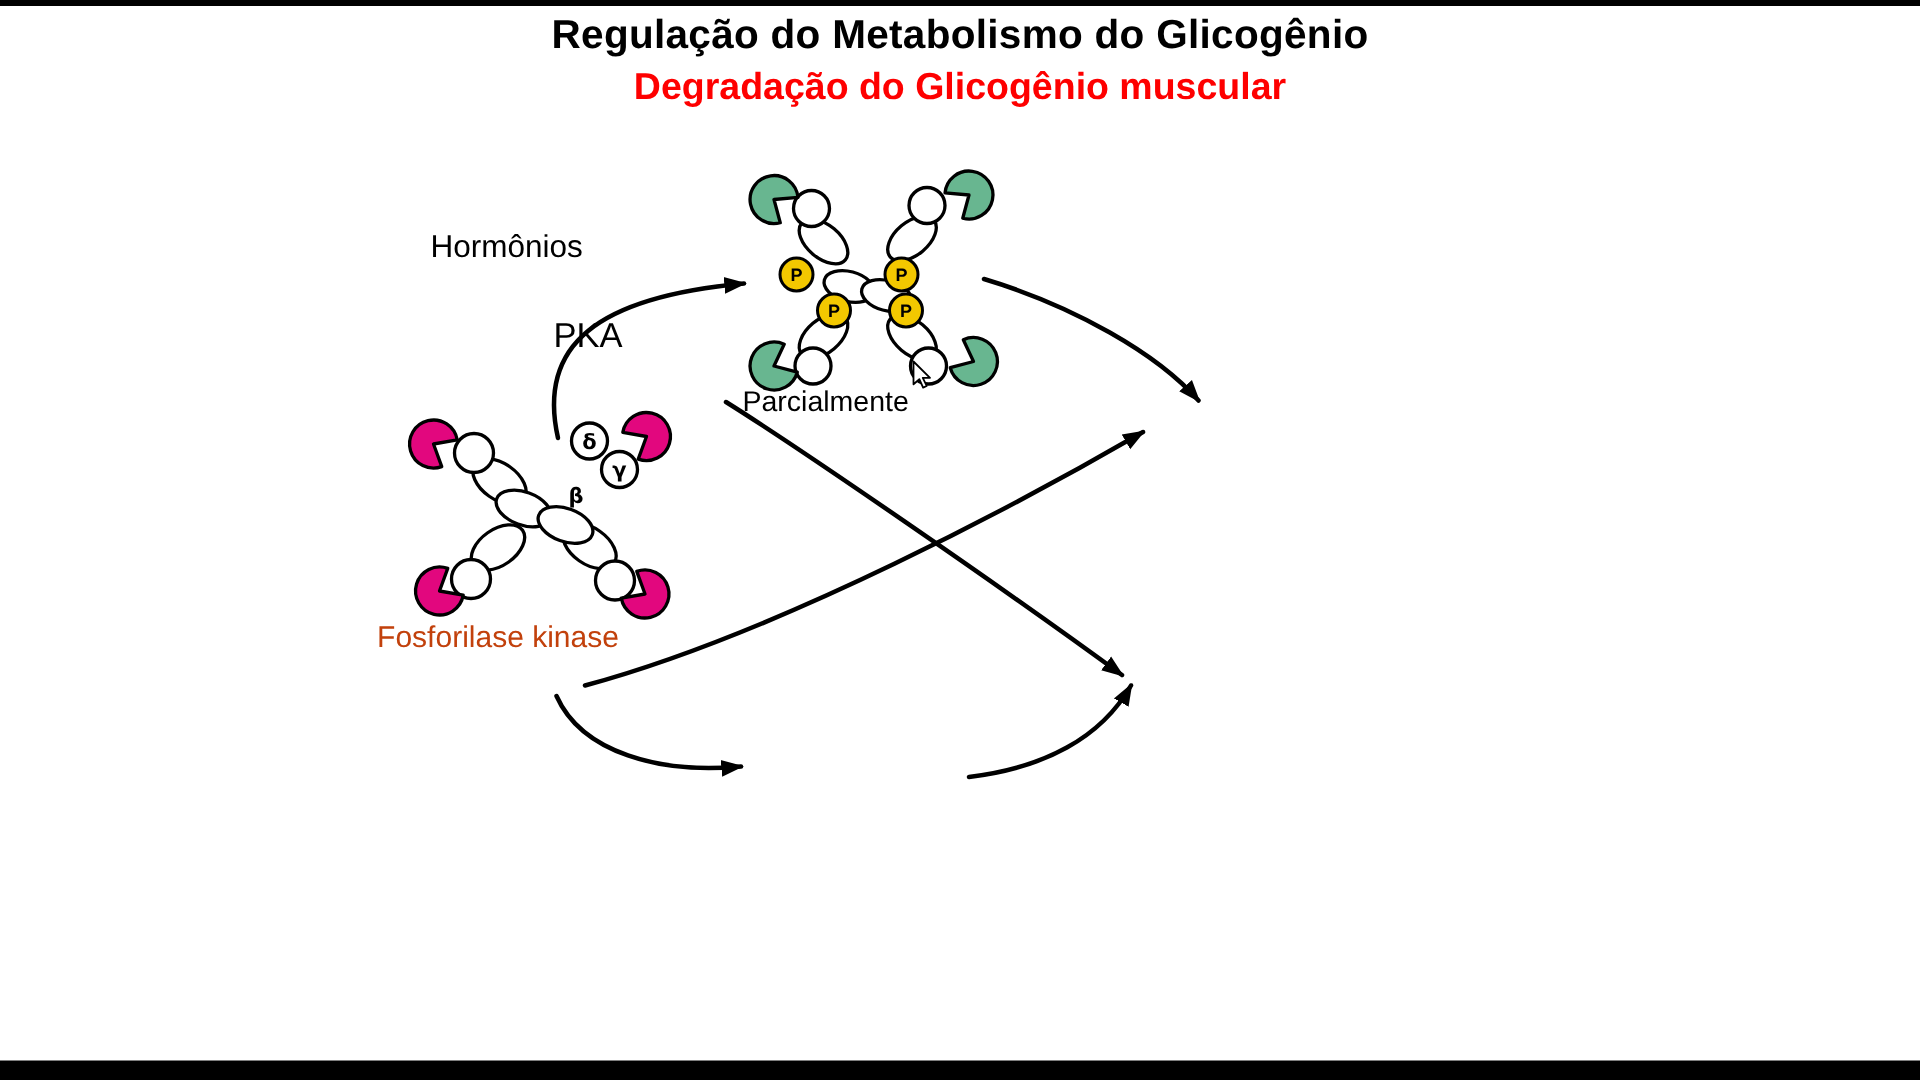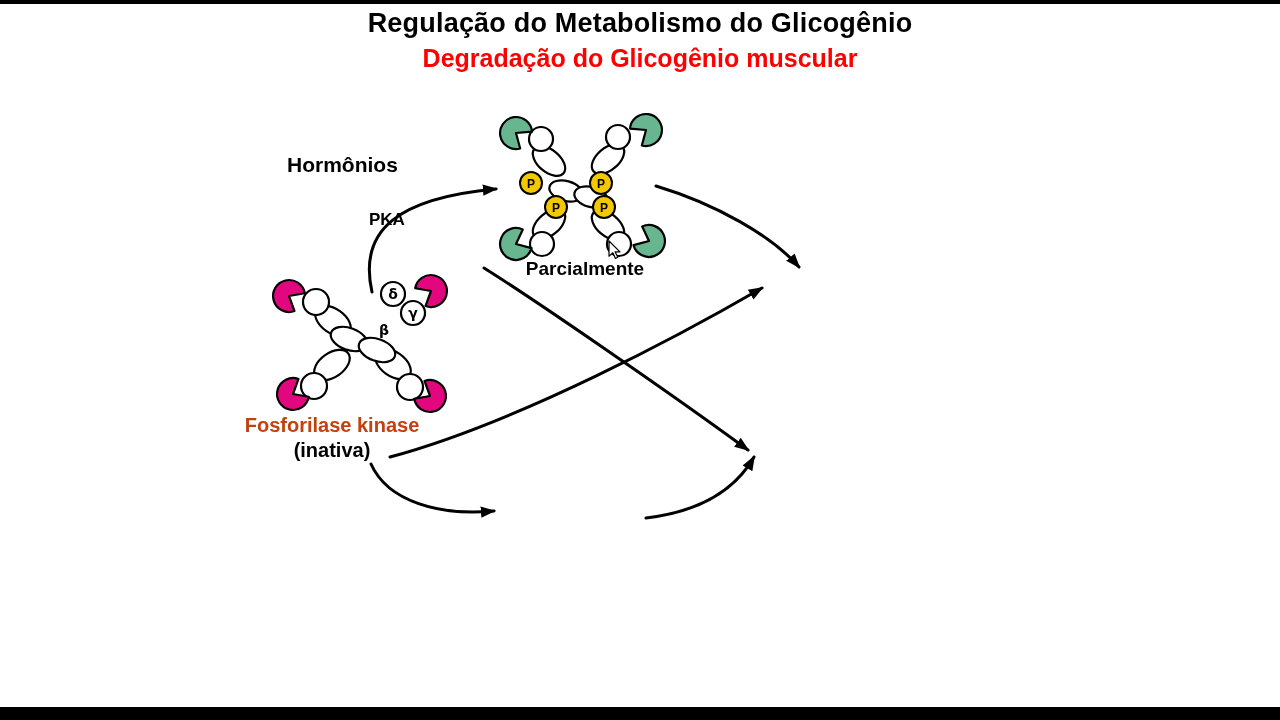--- a/index.html
+++ b/index.html
@@ -14,24 +14,24 @@
 
   .title {
     position:absolute; top:8px; left:0; width:100%; text-align:center;
     font-size:27px; font-weight:700; color:#000; letter-spacing:.2px;
   }
   .subtitle {
     position:absolute; top:44px; left:0; width:100%; text-align:center;
     font-size:25px; font-weight:700; color:#fe0000;
   }
 
-  .lbl { position:absolute; font-weight:700; color:#000; white-space:nowrap; }
+  .lbl { position:absolute; font-weight:400; color:#000; white-space:nowrap; }
   .hormones { left:287px; top:153px; font-size:21px; }
-  .pka { left:369px; top:210px; font-size:17px; }
-  .partial { left:495px; top:257px; width:180px; text-align:center;
+  .pka { left:369px; top:210px; font-size:23px; }
+  .partial { left:495px; top:257px; width:180px; text-align:left;
              font-size:19px; line-height:24px; white-space:normal; }
   .kinase-name { left:222px; top:414px; width:220px; text-align:center;
                  font-size:20px; color:#c2410c; }
   .kinase-state { left:222px; top:439px; width:220px; text-align:center;
                   font-size:20px; }
 
   svg.diagram { position:absolute; left:0; top:0; width:1280px; height:720px; }
   .unit { fill:#fff; stroke:#000; stroke-width:2.2; }
   .pho  { stroke:#000; stroke-width:2; }
   .greek { font-size:14px; font-weight:700; text-anchor:middle; fill:#000;
@@ -51,21 +51,20 @@
   <div class="subtitle">Degradação do Glicogênio muscular</div>
 
   <div class="lbl hormones">Hormônios</div>
   <div class="lbl pka">PKA</div>
 
   <div class="lbl partial">
     <div>Parcialmente</div>
   </div>
 
   <div class="lbl kinase-name">Fosforilase kinase</div>
-  <div class="lbl kinase-state">(inativa)</div>
 
   <svg class="diagram" viewBox="0 0 1280 720">
     <defs>
       <marker id="ah" viewBox="0 0 8 6" refX="7" refY="3" markerWidth="5" markerHeight="5" orient="auto" markerUnits="strokeWidth">
         <path d="M0,0 L8,3 L0,6 Z" fill="#000"></path>
       </marker>
       <path id="pac" d="M0,0 L12.3,-10.3 A16,16 0 1,0 12.3,10.3 Z" stroke="#000" stroke-width="2.2" stroke-linejoin="round"></path>
     </defs>
 
     <g>

